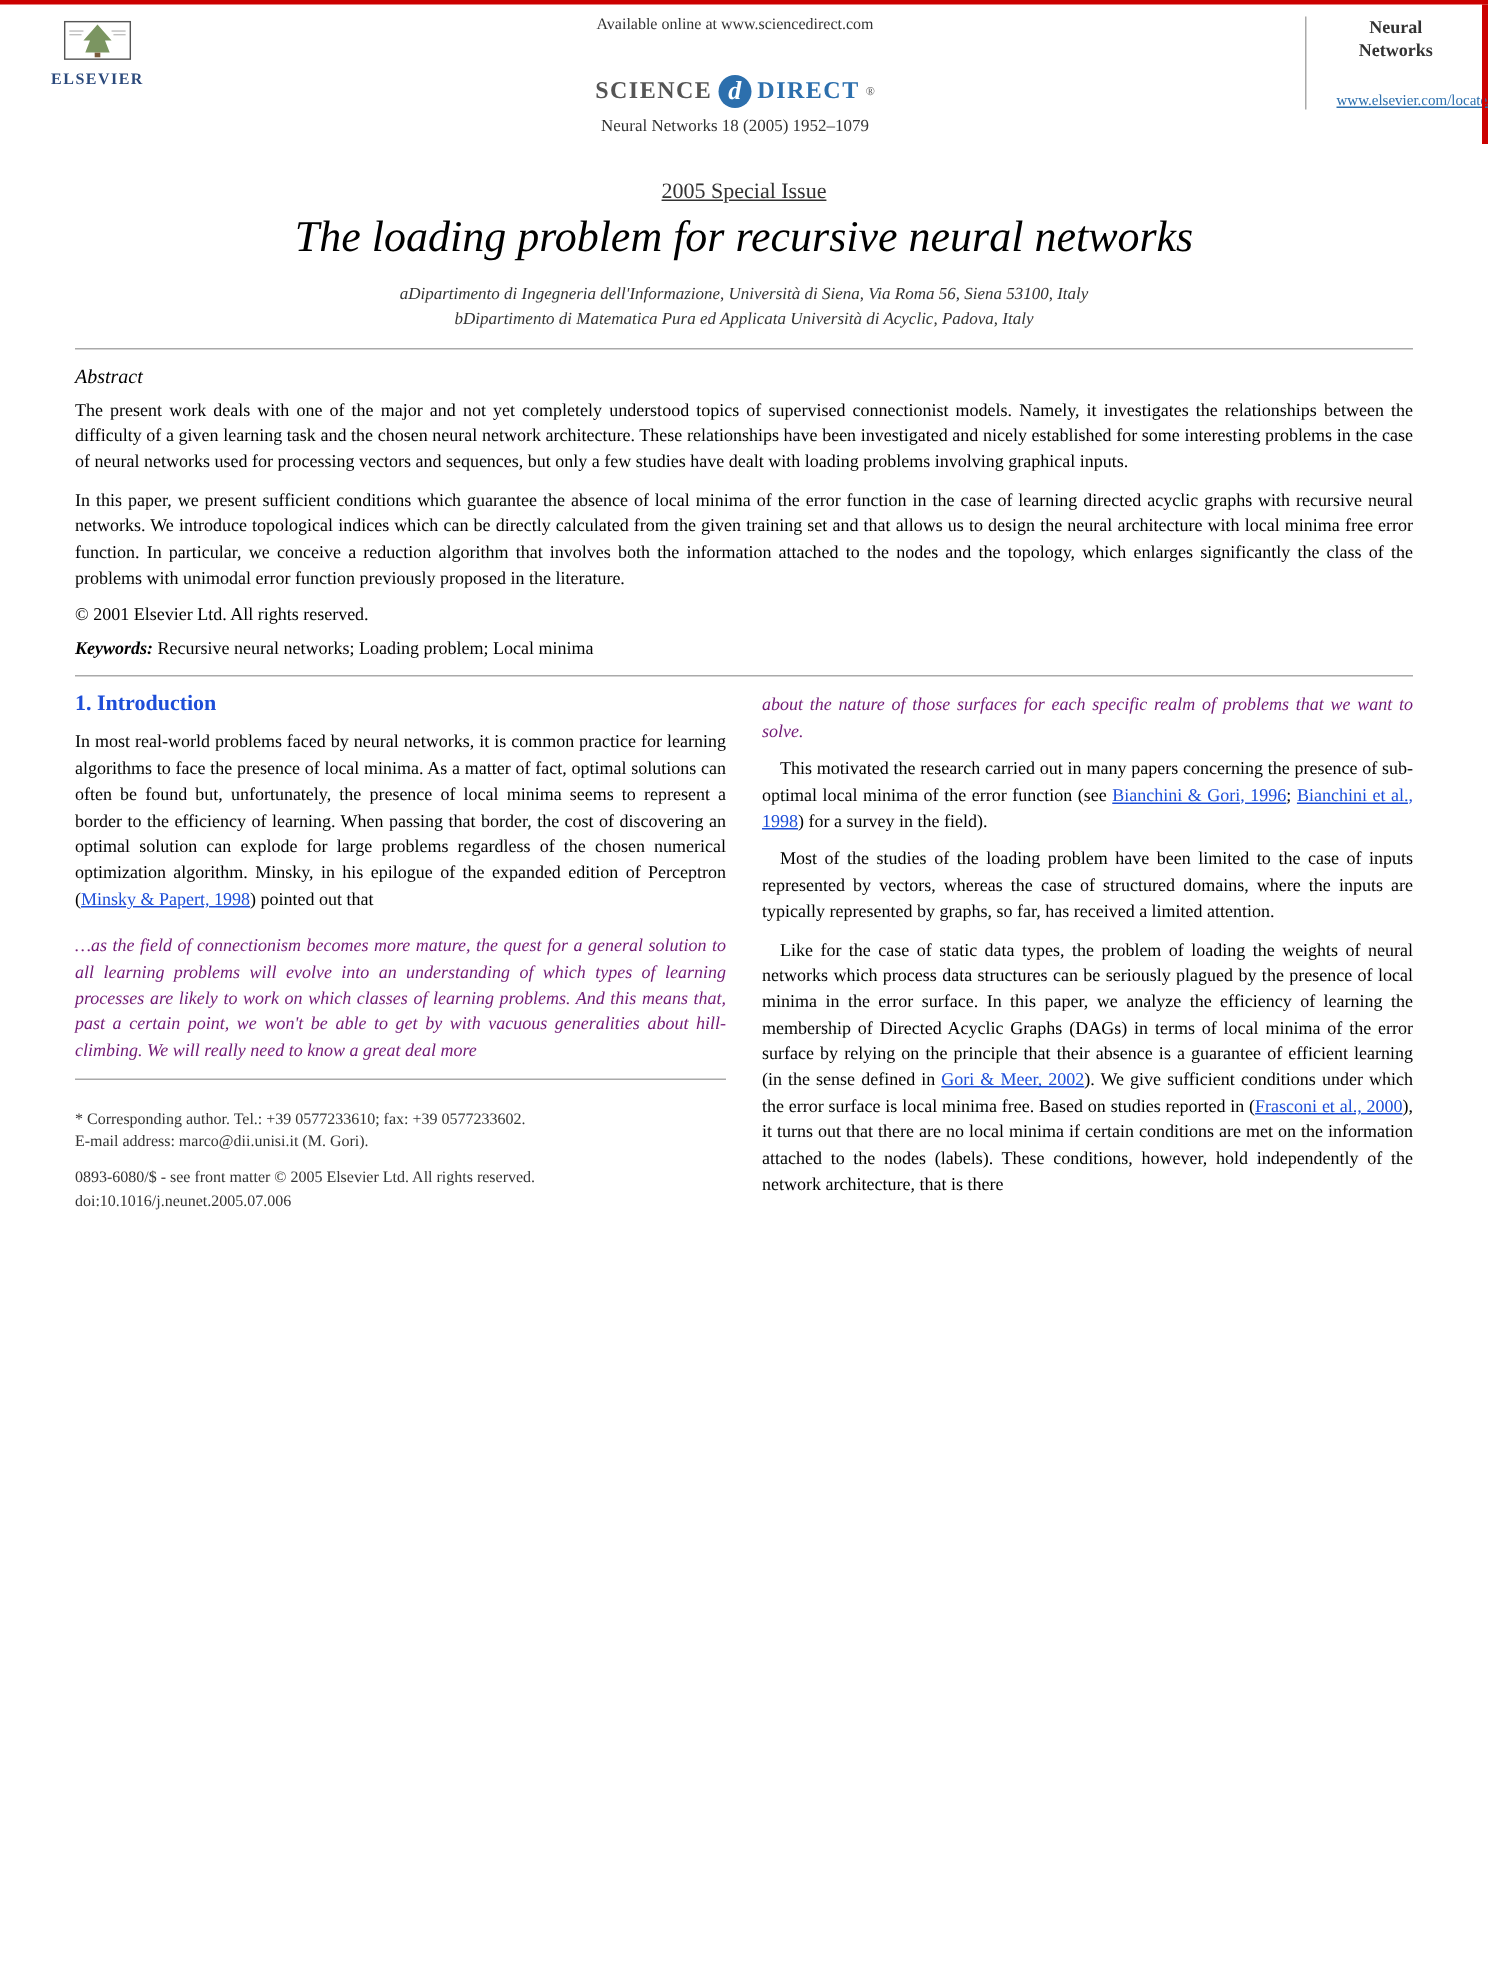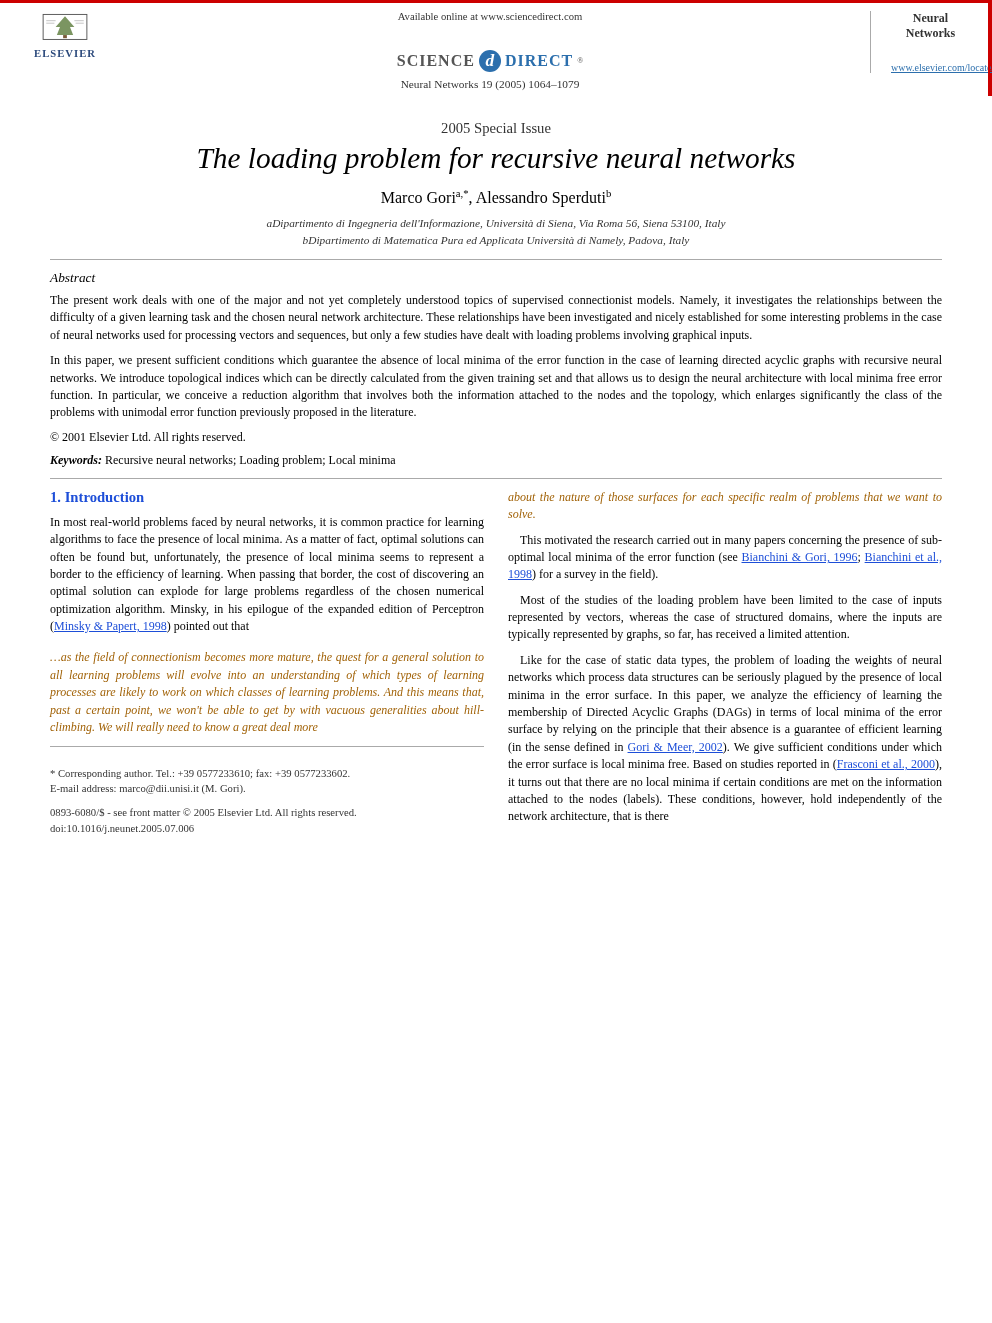--- a/index.html
+++ b/index.html
@@ -116,20 +116,21 @@
     
     .content {
       padding: 10px 50px 20px 50px;
     }
 
     .special-issue {
       text-align: center;
       font-size: 11pt;
       color: #333;
       margin: 14px 0 4px 0;
+      text-decoration: underline;
     }
 
     .main-title {
       text-align: center;
       font-size: 22pt;
       font-style: italic;
       color: #000;
       margin: 4px 0 12px 0;
       line-height: 1.2;
     }
@@ -231,21 +232,21 @@
       color: #000;
       line-height: 1.45;
       text-align: justify;
       margin-bottom: 8px;
       text-indent: 12px;
     }
 
     .italic-block {
       font-style: italic;
       font-size: 9pt;
-      color: #a16207;
+      color: #701a75;
       line-height: 1.45;
       text-align: justify;
       margin-bottom: 8px;
       padding-left: 0;
     }
 
     .link-text {
       color: #1d4ed8;
       text-decoration: underline;
     }
@@ -327,21 +328,21 @@
       </div>
 
       <div class="header-center">
         <div class="available-online">Available online at www.sciencedirect.com</div>
         <div class="sciencedirect-logo">
           <span class="science-text">SCIENCE</span>
           <span class="logo-circle">d</span>
           <span class="direct-text">DIRECT</span>
           <sup style="font-size:6pt; color:#555;">®</sup>
         </div>
-        <div class="journal-vol">Neural Networks 19 (2005) 1064–1079</div>
+        <div class="journal-vol">Neural Networks 18 (2005) 1952–1079</div>
       </div>
 
       <div class="header-right">
         <div style="text-align:center; border-left: 1px solid #aaa; padding-left:20px;">
           <div class="journal-title-right">
             <span>Neural</span><br>
             <span>Networks</span>
           </div>
           <div style="margin-top: 18px;">
             <a class="journal-url">www.elsevier.com/locate/neunet</a>
@@ -351,27 +352,24 @@
 
       <div class="vertical-red-line"></div>
     </div>
   </div>
 
   <div class="content">
 
     <div class="special-issue">2005 Special Issue</div>
     <div class="main-title">The loading problem for recursive neural networks</div>
 
-    <div class="authors">
-      <span>Marco Gori</span><span class="author-sup">a,*</span><span>, Alessandro Sperduti</span><span class="author-sup">b</span>
-    </div>
 
     <div class="affiliations">
       <div>aDipartimento di Ingegneria dell'Informazione, Università di Siena, Via Roma 56, Siena 53100, Italy</div>
-      <div>bDipartimento di Matematica Pura ed Applicata Università di Namely, Padova, Italy</div>
+      <div>bDipartimento di Matematica Pura ed Applicata Università di Acyclic, Padova, Italy</div>
     </div>
 
     <hr class="divider">
 
     <div class="section-header">Abstract</div>
 
     <div class="abstract-text">The present work deals with one of the major and not yet completely understood topics of supervised connectionist models. Namely, it investigates the relationships between the difficulty of a given learning task and the chosen neural network architecture. These relationships have been investigated and nicely established for some interesting problems in the case of neural networks used for processing vectors and sequences, but only a few studies have dealt with loading problems involving graphical inputs.</div>
     <div class="abstract-text">In this paper, we present sufficient conditions which guarantee the absence of local minima of the error function in the case of learning directed acyclic graphs with recursive neural networks. We introduce topological indices which can be directly calculated from the given training set and that allows us to design the neural architecture with local minima free error function. In particular, we conceive a reduction algorithm that involves both the information attached to the nodes and the topology, which enlarges significantly the class of the problems with unimodal error function previously proposed in the literature.</div>
     <div class="copyright">© 2001 Elsevier Ltd. All rights reserved.</div>
 

